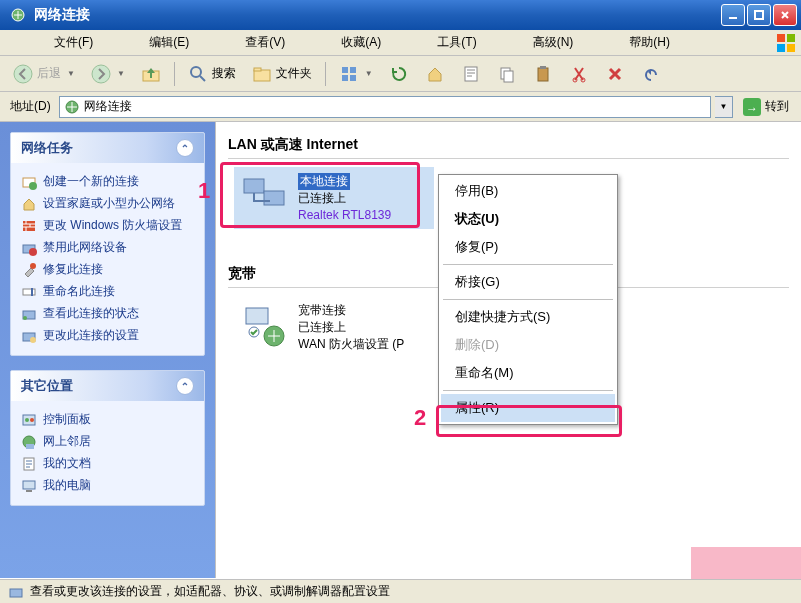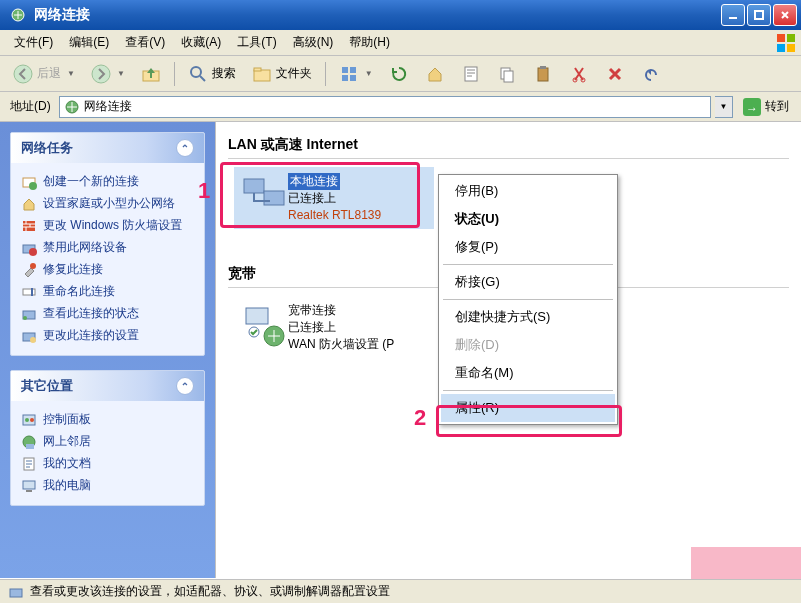--- a/index.html
+++ b/index.html
@@ -9,21 +9,21 @@
 .titlebar { background: linear-gradient(to bottom, #3b7cd6 0%, #1f5fb8 50%, #0e4ea8 100%); height: 30px; display: flex; align-items: center; padding: 0 4px; color: #fff; }
 .titlebar .icon { width: 16px; height: 16px; margin: 0 6px; display: inline-flex; align-items: center; justify-content: center; }
 .titlebar .title { flex: 1; font-size: 14px; font-weight: bold; padding-left: 2px; }
 .titlebar .win-btns { display: flex; gap: 2px; }
 .titlebar .win-btn { width: 24px; height: 22px; border: 1px solid #fff; border-radius: 3px; display: flex; align-items: center; justify-content: center; color: #fff; font-weight: bold; }
 .titlebar .win-min, .titlebar .win-max { background: linear-gradient(to bottom, #5a9ae0, #2d6bc0); }
 .titlebar .win-close { background: linear-gradient(to bottom, #f08080, #d93030); }
 
 
 .menubar { background: #ece9d8; height: 26px; display: flex; align-items: center; padding: 0 6px; border-bottom: 1px solid #c0c0c0; position: relative; }
-.menubar .menu-item { padding: 3px 8px; cursor: default; }
+.menubar .menu-item { padding: 3px 8px; cursor: default; margin-left: 40px; }
 .menubar .logo { position: absolute; right: 4px; top: 2px; width: 22px; height: 22px; }
 
 
 .toolbar { background: #ece9d8; height: 36px; display: flex; align-items: center; padding: 0 6px; border-bottom: 1px solid #c0c0c0; gap: 2px; }
 .tool-btn { height: 28px; display: flex; align-items: center; padding: 0 6px; border: 1px solid transparent; border-radius: 3px; gap: 4px; cursor: default; }
 .tool-btn.disabled { color: #a0a0a0; }
 .tool-btn .tool-ico { width: 20px; height: 20px; display: inline-flex; align-items: center; justify-content: center; }
 .tool-sep { width: 1px; height: 24px; background: #b0b0b0; margin: 0 4px; }
 .tool-btn .tri { font-size: 8px; color: #666; margin-left: 2px; }
 
@@ -44,21 +44,21 @@
 .side-header { background: linear-gradient(to right, #fff 0%, #c8d8f5 70%, #9bb8e8 100%); padding: 6px 10px; font-weight: bold; color: #2a4a8a; font-size: 13px; display: flex; align-items: center; justify-content: space-between; }
 .side-header .chev { width: 18px; height: 18px; border-radius: 50%; background: #fff; border: 1px solid #a0b8e0; display: flex; align-items: center; justify-content: center; font-size: 10px; color: #4a6aa8; }
 .side-body { padding: 8px 10px; }
 .side-link { display: flex; align-items: center; gap: 6px; padding: 3px 0; color: #1a3a8a; cursor: default; }
 .side-link .lk-ico { width: 16px; height: 16px; display: inline-flex; align-items: center; justify-content: center; flex-shrink: 0; }
 .side-link .lk-text { line-height: 1.3; }
 
 
 .content { flex: 1; background: #fff; position: relative; padding: 8px 12px; border-left: 1px solid #c0c0c0; }
 .section-header { font-size: 14px; font-weight: bold; padding: 6px 0 4px; border-bottom: 1px solid #d0d0d0; margin-bottom: 8px; }
-.conn-item { display: flex; padding: 6px; width: 200px; }
+.conn-item { display: flex; gap: 10px; padding: 6px; width: 200px; }
 .conn-item .conn-ico { width: 48px; height: 48px; display: flex; align-items: center; justify-content: center; flex-shrink: 0; }
 .conn-item .conn-text { line-height: 1.4; }
 .conn-item.selected { background: #cce0f5; }
 .conn-item.selected .conn-name { color: #fff; background: #316ac5; padding: 0 2px; }
 
 
 .hl-box { position: absolute; border: 3px solid #e91e63; border-radius: 4px; pointer-events: none; }
 .hl-label { position: absolute; color: #e91e63; font-size: 22px; font-weight: bold; }
 
 
@@ -405,21 +405,21 @@
       <span class="conn-ico">
         <svg width="48" height="48">
             <rect x="4" y="6" width="20" height="14" fill="#9ab8e0" stroke="#5a7aa8"></rect>
             <rect x="24" y="18" width="20" height="14" fill="#9ab8e0" stroke="#5a7aa8"></rect>
             <path d="M14 20 v8 h16" fill="none" stroke="#5a7aa8" stroke-width="2"></path>
           </svg>
       </span>
       <div class="conn-text">
         <div class="conn-name" style="display:inline-block;">本地连接</div>
         <div>已连接上</div>
-        <div style="color:#c2410c;">Realtek RTL8139</div>
+        <div style="color:#6d28d9;">Realtek RTL8139</div>
       </div>
     </div>
 
     <div class="section-header" style="margin-top:30px;">宽带</div>
 
     <div class="conn-item" style="margin-left:6px;">
       <span class="conn-ico">
         <svg width="48" height="48">
             <rect x="6" y="6" width="22" height="16" fill="#d0e0f0" stroke="#5a7aa8"></rect>
             <circle cx="34" cy="34" r="10" fill="#6db36d" stroke="#4a8a4a"></circle>

